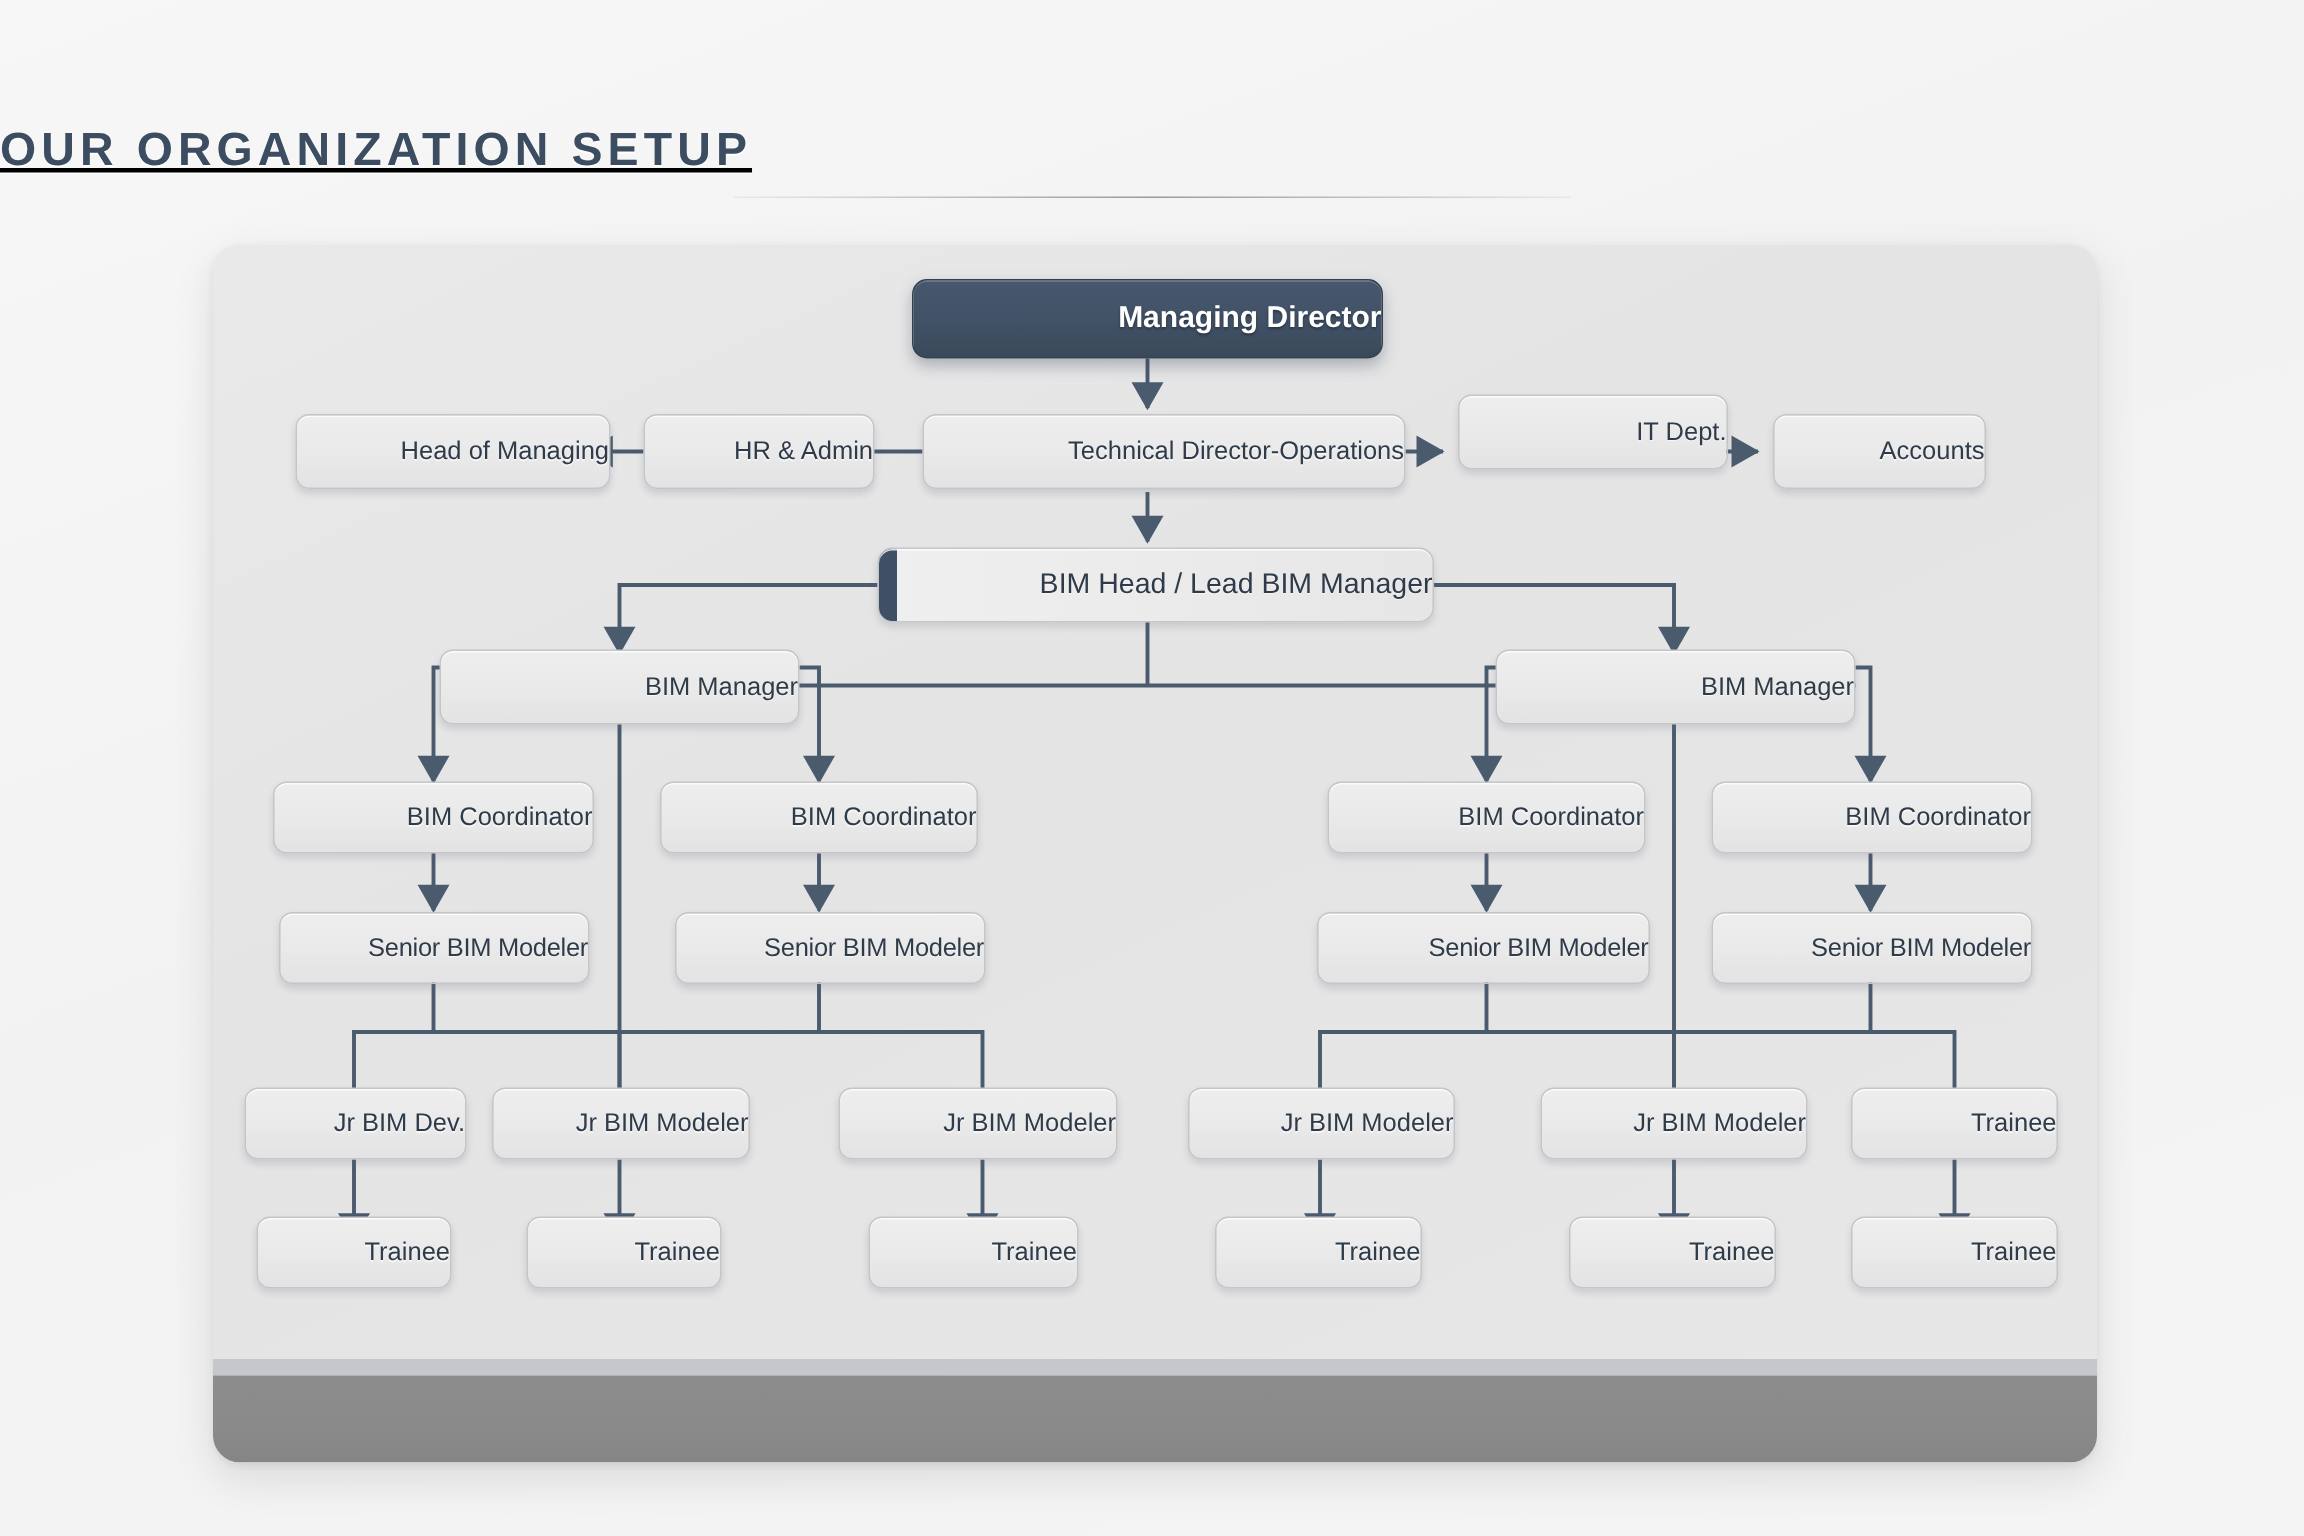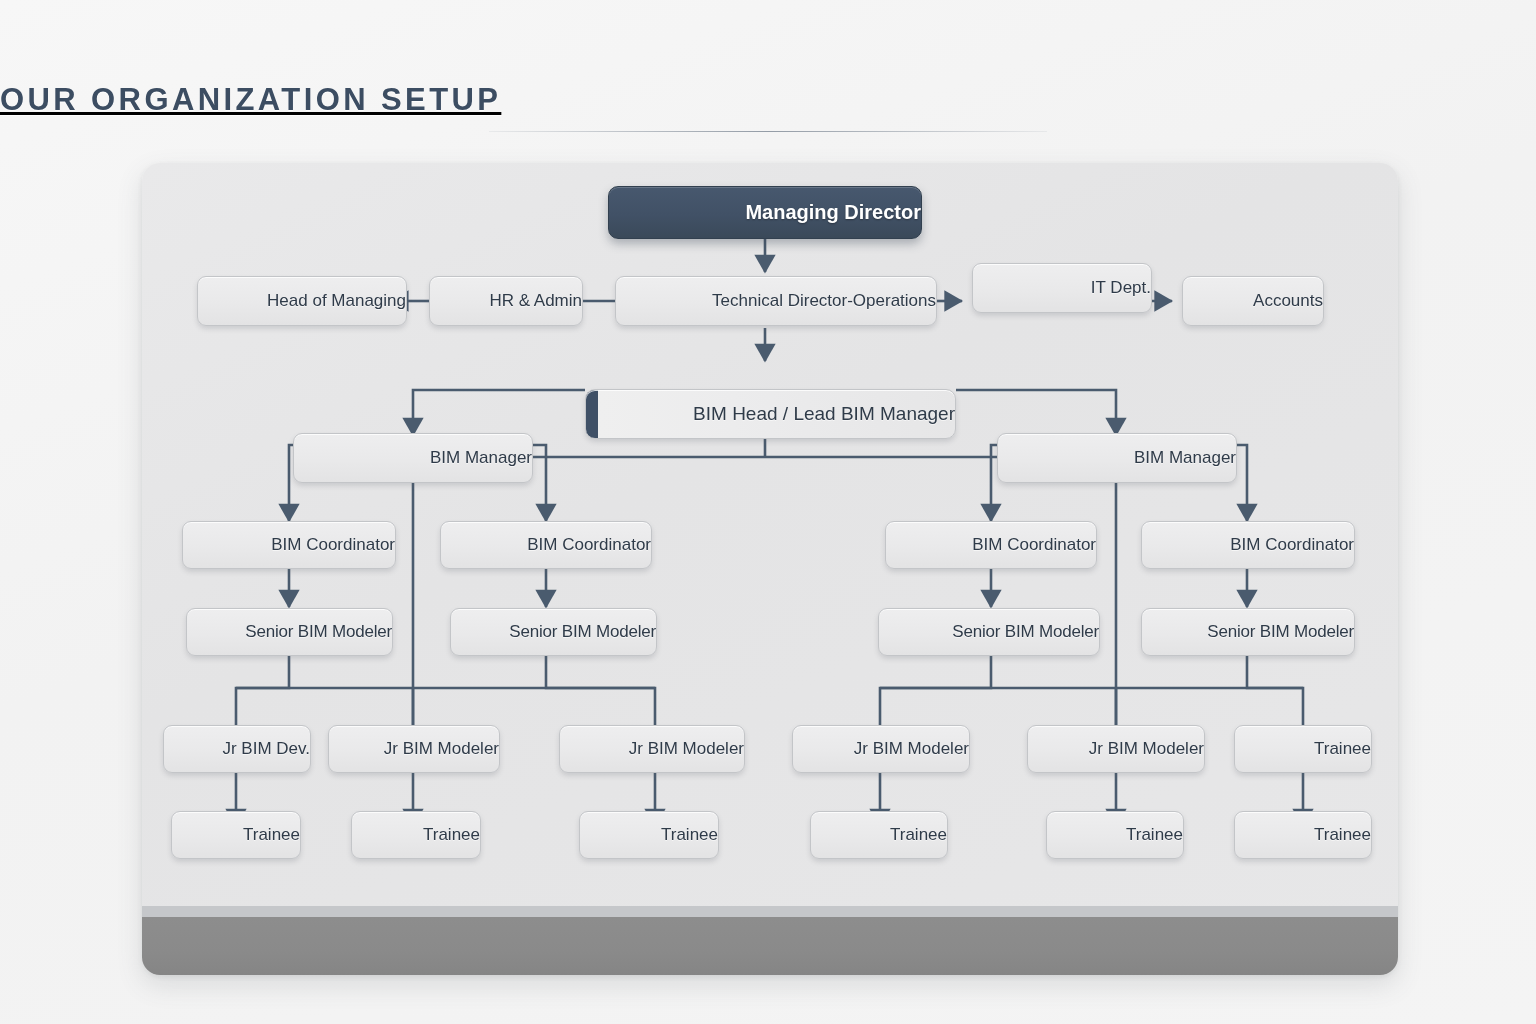--- a/index.html
+++ b/index.html
@@ -220,21 +220,21 @@
     <div class="node" style="left:473px; top:113px; width:322px; height:50px;padding-left:11px;">
       <span>Technical Director-Operations</span>
     </div>
     <div class="node" style="left:830px; top:100px; width:180px; height:50px;">
       <span>IT Dept.</span>
     </div>
     <div class="node" style="left:1040px; top:113px; width:142px; height:50px;">
       <span>Accounts</span>
     </div>
 
-    <div class="node accent" style="left:443px; top:202px; width:371px; height:50px;margin-top:24px;">
+    <div class="node accent" style="left:443px; top:202px; width:371px; height:50px;">
       <span>BIM Head / Lead BIM Manager</span>
     </div>
 
     <div class="node" style="left:151px; top:270px; width:240px; height:50px;">
       <span>BIM Manager</span>
     </div>
     <div class="node" style="left:855px; top:270px; width:240px; height:50px;">
       <span>BIM Manager</span>
     </div>
 

